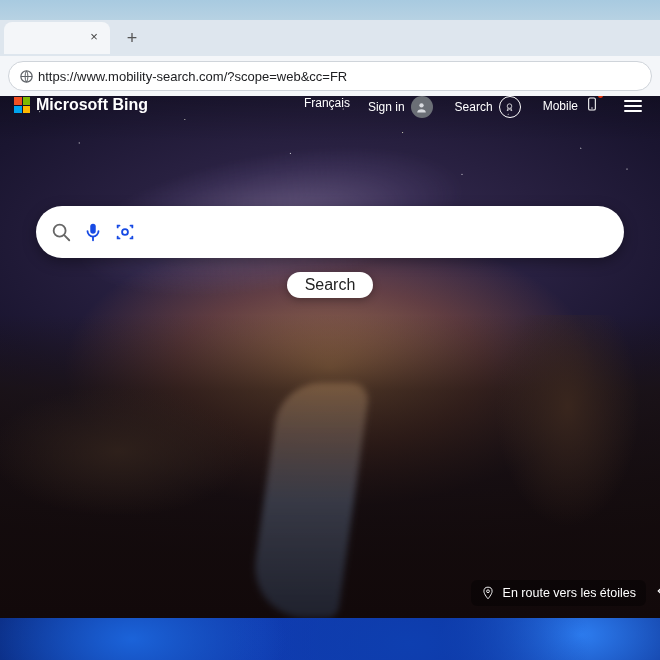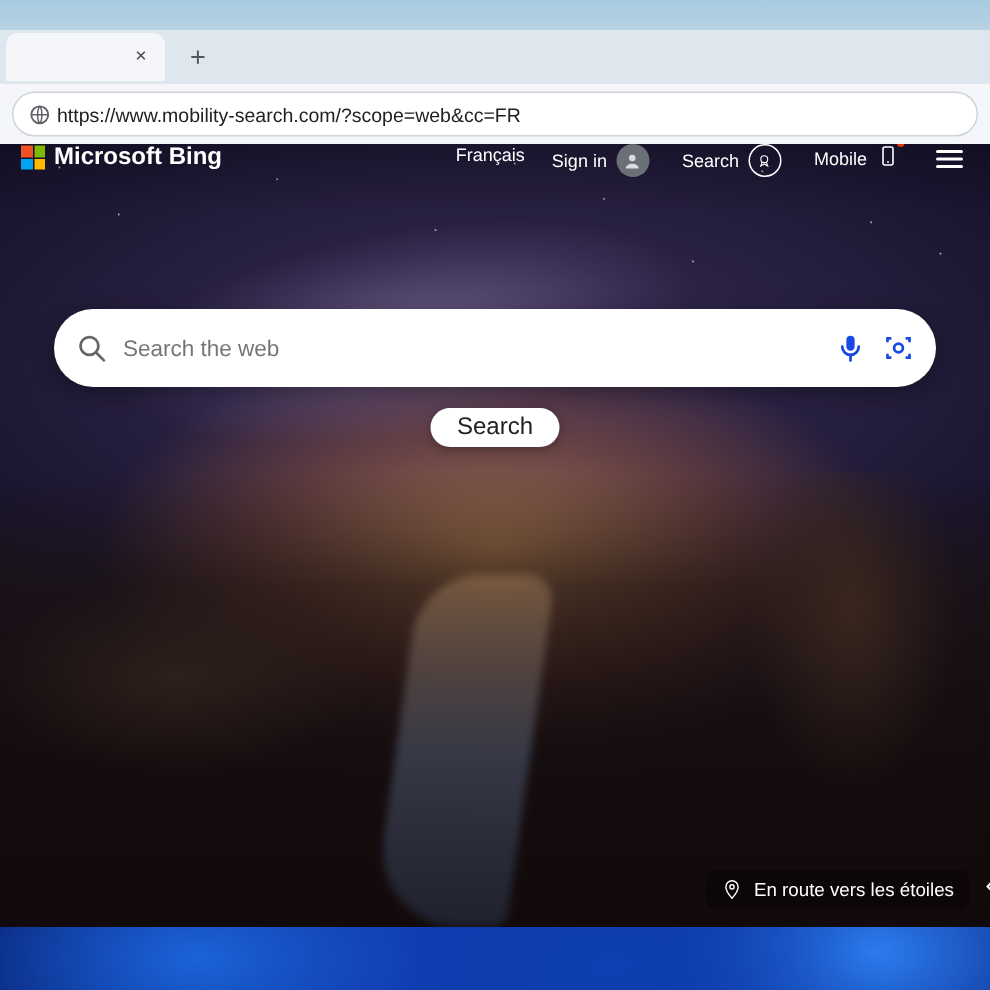--- a/index.html
+++ b/index.html
@@ -247,21 +247,20 @@
   </div>
 
   <div class="search-wrap">
     <div class="search-box">
       <span class="ic">
         <svg viewBox="0 0 24 24" width="22" height="22">
             <circle cx="10.5" cy="10.5" r="6.5" fill="none" stroke="#666" stroke-width="2"></circle>
             <line x1="15.5" y1="15.5" x2="21" y2="21" stroke="#666" stroke-width="2" stroke-linecap="round"></line>
           </svg>
       </span>
-      <input class="search-input" placeholder="Search the web" style="">
       <span class="ic">
         <svg viewBox="0 0 24 24" width="22" height="22">
             <rect x="9" y="3" width="6" height="11" rx="3" fill="#174ae4"></rect>
             <path d="M6 11a6 6 0 0 0 12 0" fill="none" stroke="#174ae4" stroke-width="2" stroke-linecap="round"></path>
             <line x1="12" y1="17" x2="12" y2="21" stroke="#174ae4" stroke-width="2" stroke-linecap="round"></line>
           </svg>
       </span>
       <span class="ic">
         <svg viewBox="0 0 24 24" width="22" height="22">
             <path d="M4 7 L4 5 L6 5 M18 5 L20 5 L20 7 M20 17 L20 19 L18 19 M6 19 L4 19 L4 17" fill="none" stroke="#174ae4" stroke-width="2" stroke-linecap="round"></path>

